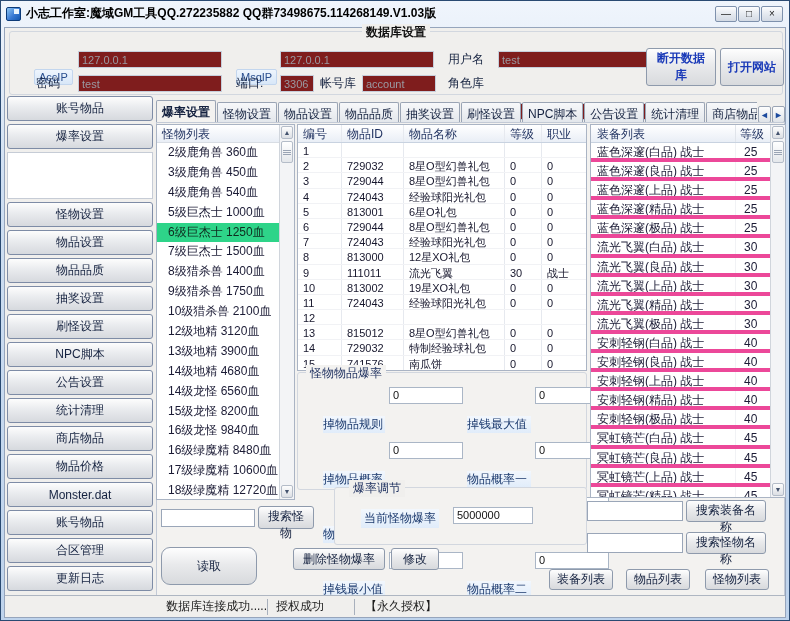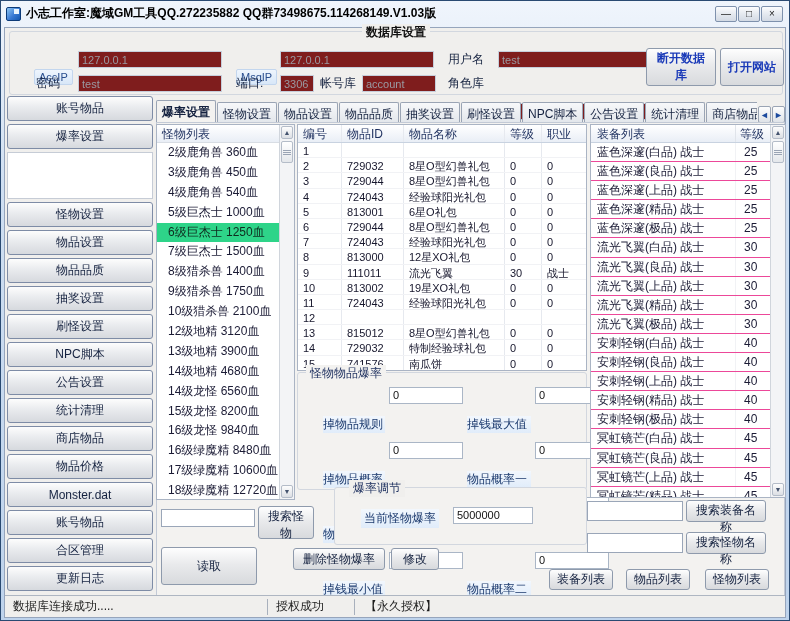--- a/index.html
+++ b/index.html
@@ -89,27 +89,27 @@
   
   .abs{position:absolute;}
   .search-input{border:1px solid #9aa6b8;background:#fff;height:18px;font-size:11px;padding:0 3px;
     font-family:"Liberation Sans","DejaVu Sans",sans-serif;}
   
   .etable{position:absolute;left:585px;top:96px;width:196px;height:374px;background:#fff;border:1px solid #aab4c4;overflow:hidden;}
   .ethead{display:flex;height:18px;background:linear-gradient(#ffffff,#e9eef6);border-bottom:1px solid #c8d2e0;color:#1d2f5e;width:181px;}
   .ehname{width:145px;padding:1px 0 0 6px;border-right:1px solid #e0e4ea;}
   .ehlvl{width:36px;padding:1px 0 0 4px;}
   .erows{position:absolute;left:0;top:18px;width:181px;height:356px;overflow:hidden;}
-  .erow{display:flex;height:19.1px;line-height:19.1px;font-size:12px;color:#1b1b35;border-bottom:1px solid #ec4899;}
+  .erow{display:flex;height:19.1px;line-height:19.1px;font-size:12px;color:#1b1b35;border-bottom:4px solid #ec4899;}
   .ename{width:145px;padding-left:6px;white-space:nowrap;overflow:hidden;border-right:1px solid #f1f2f5;}
   .elvl{width:36px;padding-left:8px;}
   
   .statusbar{position:absolute;left:0;right:0;bottom:0;height:22px;border-top:1px solid #aeb6c2;
     background:#f0efed;display:flex;align-items:center;color:#1c1c1c;}
-  .st1{width:262px;padding-left:8px;}
+  .st1{width:262px;padding-left:8px;text-align:right;}
   .st-div{width:1px;height:16px;background:#a8b0bc;}
   .st2{width:86px;padding-left:8px;}
   .st3{padding-left:10px;}
 </style>
 </head>
 <body>
 
 <div class="window">
 
   <div class="titlebar">
@@ -372,22 +372,22 @@
         </div>
     </div>
 
     <div class="groupbox adjust-group">
       <div class="gb-title">爆率调节</div>
       <div class="adj-label">当前怪物爆率</div>
       <div class="finput adj-input">5000000</div>
     </div>
 
     <div class="search-input abs" style="left:156px;top:481px;width:94px;"></div>
-    <button class="btn abs" style="left:253px;top:478px;width:56px;height:33px;">搜索怪物</button>
-    <button class="btn abs" style="left:156px;top:519px;width:96px;height:38px;">读取</button>
+    <button class="btn abs" style="left:253px;top:478px;width:56px;height:23px;">搜索怪物</button>
+    <button class="btn abs" style="left:156px;top:519px;width:96px;height:38px;border-radius:9px;">读取</button>
     <button class="btn abs" style="left:288px;top:520px;width:92px;height:22px;">删除怪物爆率</button>
     <button class="btn abs" style="left:386px;top:520px;width:48px;height:22px;">修改</button>
 
     <div class="etable">
       <div class="ethead">
         <span class="ehname">装备列表</span>
         <span class="ehlvl">等级</span>
       </div>
       <div class="erows">
           <div class="erow">

